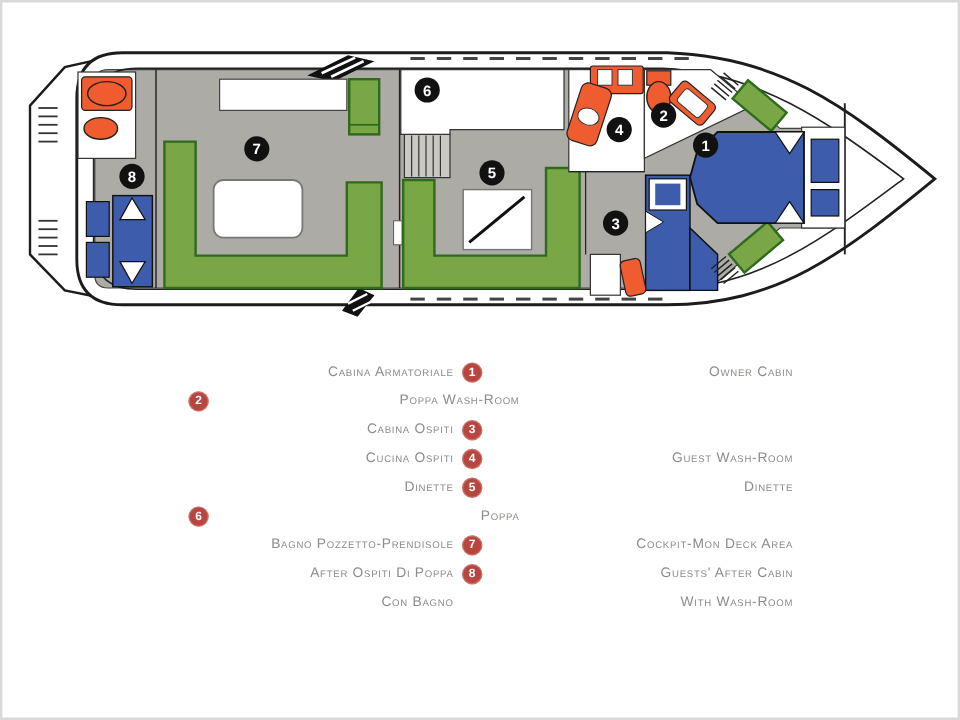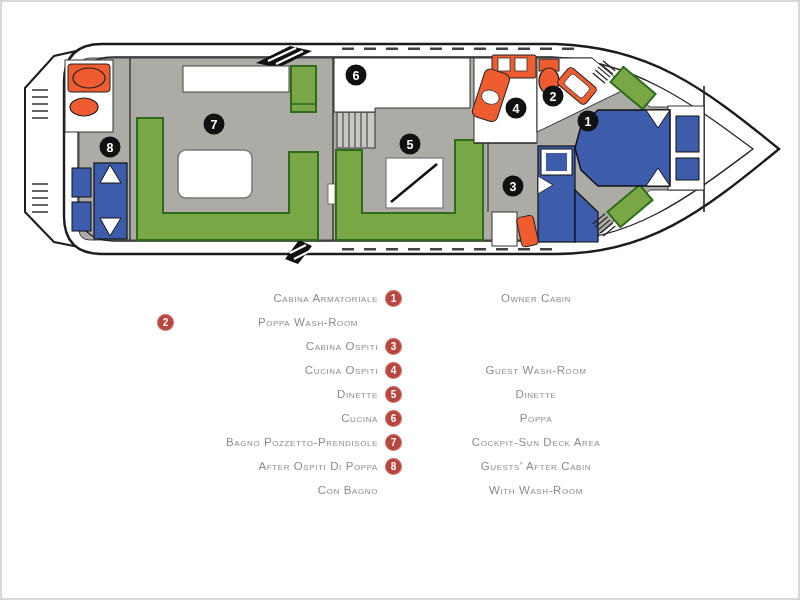--- a/index.html
+++ b/index.html
@@ -9,28 +9,28 @@
     --legend-badge-bg:#b8463f; --legend-badge-text:#ffffff; --legend-text:#8c8c8a;
   }
   html,body{margin:0;padding:0;}
   body{
     width:800px;height:600px;position:relative;background:#ffffff;
     font-family:"Liberation Sans",sans-serif;overflow:hidden;
     box-shadow:inset 0 0 0 2px #d9d9d9;
   }
   .plan-wrap{position:absolute;left:0;top:0;width:800px;height:280px;}
   svg{display:block;}
-  .legend{position:absolute;left:150px;top:286px;}
+  .legend{position:absolute;left:150px;top:298px;}
   .legend-row{display:flex;align-items:center;height:24px;}
   .legend-it{
     width:228px;text-align:right;font-size:11.5px;letter-spacing:.6px;
     font-variant:small-caps;color:var(--legend-text);white-space:nowrap;
   }
   .legend-en{
-    width:250px;text-align:center;margin-left:9px;font-size:11.5px;letter-spacing:.6px;
+    width:250px;text-align:right;margin-left:9px;font-size:11.5px;letter-spacing:.6px;
     font-variant:small-caps;color:var(--legend-text);white-space:nowrap;
   }
   .legend-badge{
     width:17px;height:17px;margin-left:7px;border-radius:50%;flex:0 0 17px;
     background:var(--legend-badge-bg);color:var(--legend-badge-text);
     font-size:10px;font-weight:bold;line-height:17px;text-align:center;
     box-shadow:inset 0 0 0 1px rgba(255,255,255,.25);
   }
   .legend-badge.hidden{visibility:hidden;}
 </style>
@@ -253,28 +253,27 @@
       <span class="legend-it">Cucina Ospiti</span>
       <span class="legend-badge">4</span>
       <span class="legend-en">Guest Wash-Room</span>
     </div>
     <div class="legend-row">
       <span class="legend-it">Dinette</span>
       <span class="legend-badge">5</span>
       <span class="legend-en">Dinette</span>
     </div>
     <div class="legend-row">
-      <span class="legend-it">Cucina</span>
       <span class="legend-badge">6</span>
       <span class="legend-en">Poppa</span>
     </div>
     <div class="legend-row">
       <span class="legend-it">Bagno Pozzetto-Prendisole</span>
       <span class="legend-badge">7</span>
-      <span class="legend-en">Cockpit-Sun Deck Area</span>
+      <span class="legend-en">Cockpit-Mon Deck Area</span>
     </div>
     <div class="legend-row">
       <span class="legend-it">After Ospiti Di Poppa</span>
       <span class="legend-badge">8</span>
       <span class="legend-en">Guests' After Cabin</span>
     </div>
     <div class="legend-row">
       <span class="legend-it">Con Bagno</span>
       <span class="legend-badge hidden"></span>
       <span class="legend-en">With Wash-Room</span>

